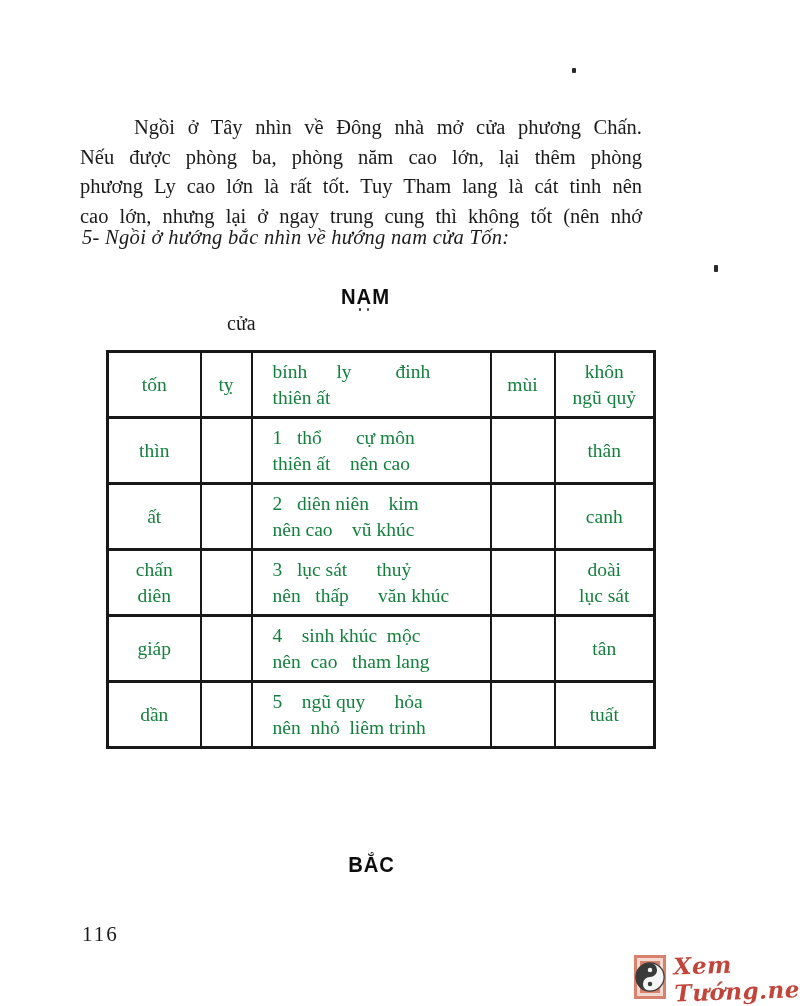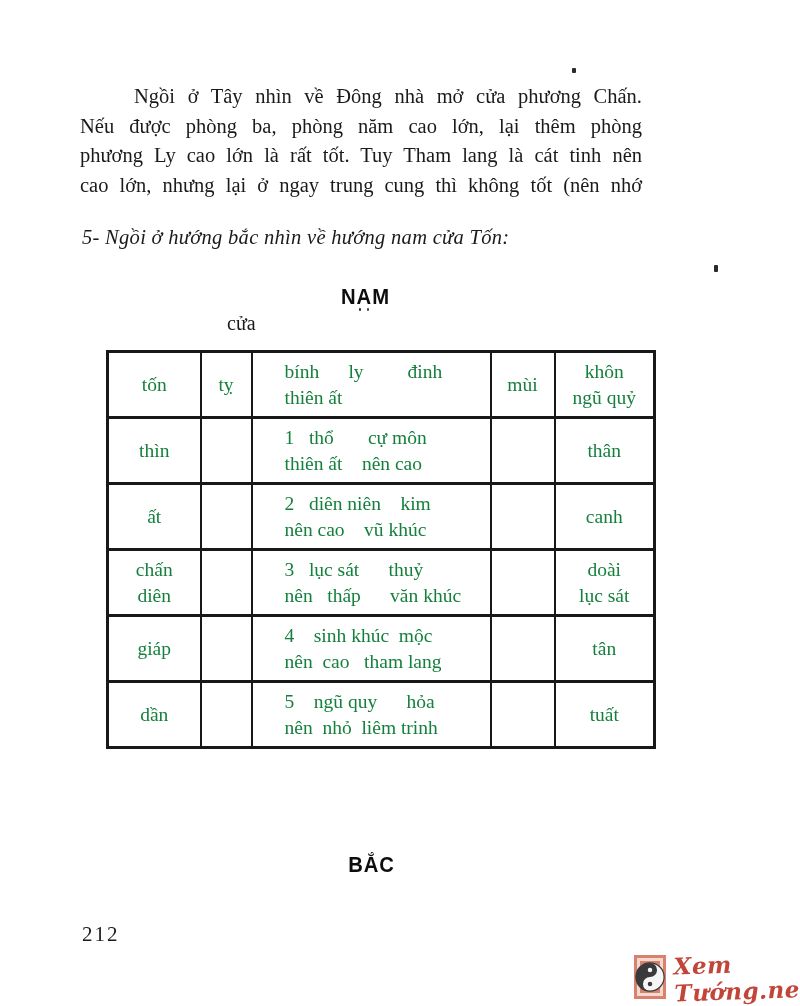--- a/index.html
+++ b/index.html
@@ -10,21 +10,21 @@
     font-family:"Liberation Serif", serif;
     color:#1a1a1a;
     overflow:hidden;
   }
   
   #paragraph{
     position:absolute;left:80px;top:82px;width:562px;
     font-size:20.5px;line-height:29.5px;
   }
   .para-line{text-align:justify;text-align-last:justify;}
-  .para-line.first{padding-left:54px;}
+  .para-line.first{padding-left:54px;margin-top:31px;}
   .para-line.last{text-align:justify;text-align-last:left;}
   
   #section-heading{
     position:absolute;left:82px;top:226px;width:600px;
     font-style:italic;font-size:20.5px;letter-spacing:.3px;
   }
   
   .compass{
     position:absolute;width:547px;text-align:center;
     font-family:"Liberation Sans", sans-serif;
@@ -46,21 +46,21 @@
   }
   #chart-table td{
     border:2px solid #181818;
     border-top-width:3px;border-bottom-width:3px;
     vertical-align:middle;
     text-align:center;
     white-space:pre-wrap;
     padding:2px 2px;
   }
   #chart-table{border:3px solid #181818;}
-  #chart-table td.c-center{text-align:left;padding-left:32px;}
+  #chart-table td.c-center{text-align:left;padding-left:20px;}
   #chart-table tr{height:66px;}
   #chart-table tr.short{height:65px;}
   
   #page-number{position:absolute;left:82px;top:922px;font-size:21px;letter-spacing:2px;}
   
   #watermark{position:absolute;left:634px;top:950px;display:flex;align-items:center;}
   #wm-icon{
     width:44px;height:44px;background:#d8826e;
     display:flex;align-items:center;justify-content:center;
     box-shadow:inset 0 0 0 3px #d8826e, inset 0 0 0 6px #f3d9d0;
@@ -155,21 +155,21 @@
         <td class="c-center">5    ngũ quy      hỏa
 nên  nhỏ  liêm trinh</td>
         <td></td>
         <td>tuất</td>
       </tr>
     </tbody>
   </table>
 
   <div id="compass-bac" class="compass">BẮC</div>
 
-  <div id="page-number">212</div>
+  <div id="page-number">116</div>
 
   <div id="watermark">
     <div id="wm-icon">
       <svg width="30" height="30" viewBox="0 0 100 100">
         <circle cx="50" cy="50" r="47" fill="#f5f5f5" stroke="#3a3a3a" stroke-width="4"></circle>
         <path d="M50 3 a47 47 0 0 0 0 94 a23.5 23.5 0 0 1 0 -47 a23.5 23.5 0 0 0 0 -47 z" fill="#3a3a3a"></path>
         <circle cx="50" cy="26.5" r="7.5" fill="#f5f5f5"></circle>
         <circle cx="50" cy="73.5" r="7.5" fill="#3a3a3a"></circle>
       </svg>
     </div>

